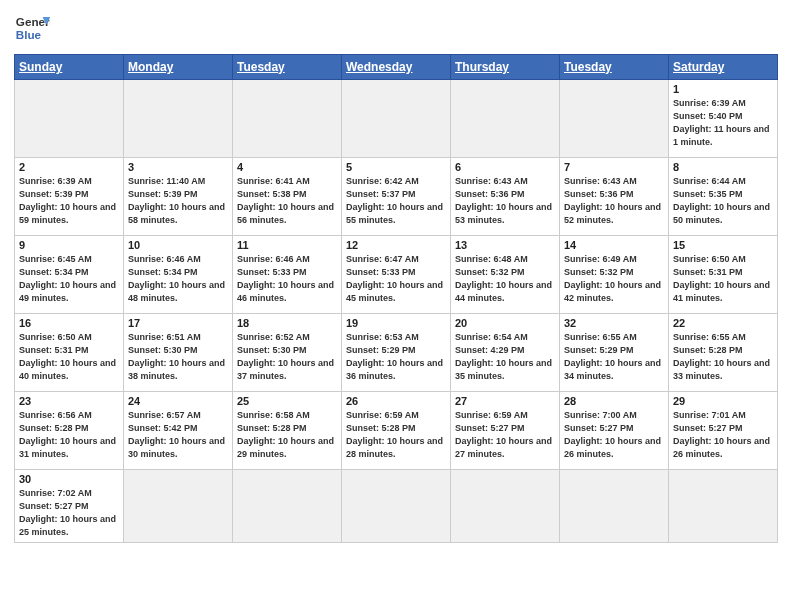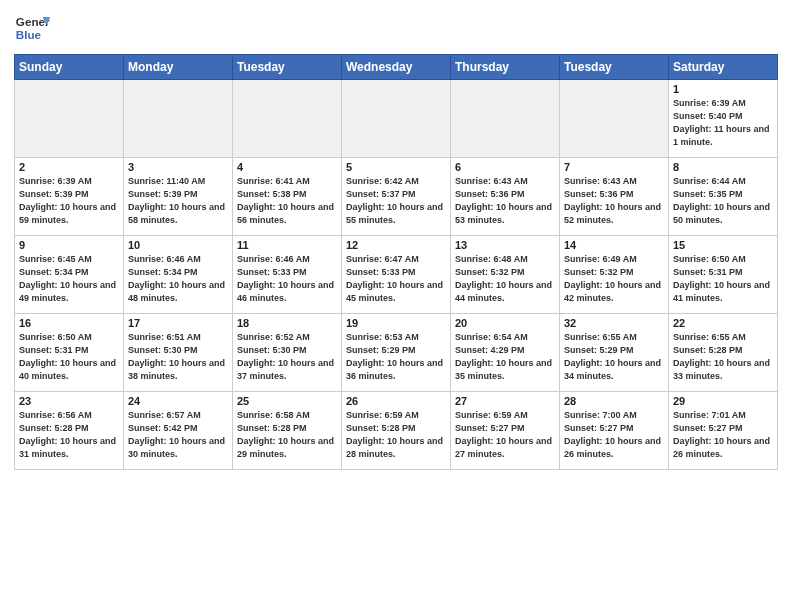--- a/index.html
+++ b/index.html
@@ -50,20 +50,21 @@
       table-layout: fixed;
     }
     thead tr th {
       background: #3d6bb5;
       color: #fff;
       font-size: 12px;
       font-weight: bold;
       padding: 5px 4px;
       text-align: left;
       border: 1px solid #2a5099;
+      text-decoration: underline;
     }
     tbody tr td {
       vertical-align: top;
       border: 1px solid #ccc;
       padding: 3px 4px;
       font-size: 9.5px;
       color: #333;
       height: 78px;
       background: #fff;
     }
@@ -331,15 +332,30 @@
 and 26 minutes.</div>
           </td>
           <td>
             <span class="day-num">29</span>
             <div class="day-info">Sunrise: 7:01 AM
 Sunset: 5:27 PM
 Daylight: 10 hours
 and 26 minutes.</div>
           </td>
         </tr>
+        <tr>
+          <td class="last-row">
+            <span class="day-num">30</span>
+            <div class="day-info">Sunrise: 7:02 AM
+Sunset: 5:27 PM
+Daylight: 10 hours
+and 25 minutes.</div>
+          </td>
+          <td class="empty last-row"></td>
+          <td class="empty last-row"></td>
+          <td class="empty last-row"></td>
+          <td class="empty last-row"></td>
+          <td class="empty last-row"></td>
+          <td class="empty last-row"></td>
+        </tr>
       </tbody>
   </table>
 </div>
 
 </body></html>

